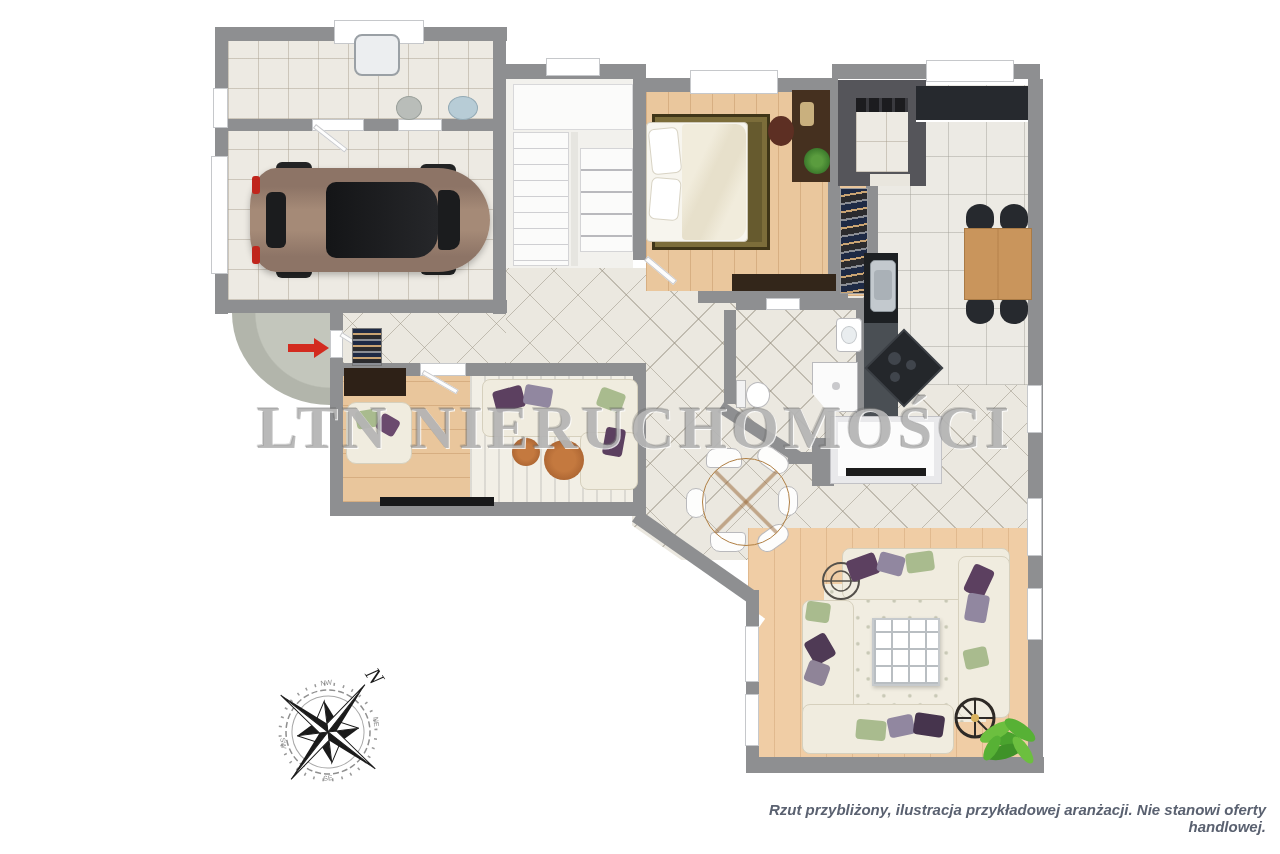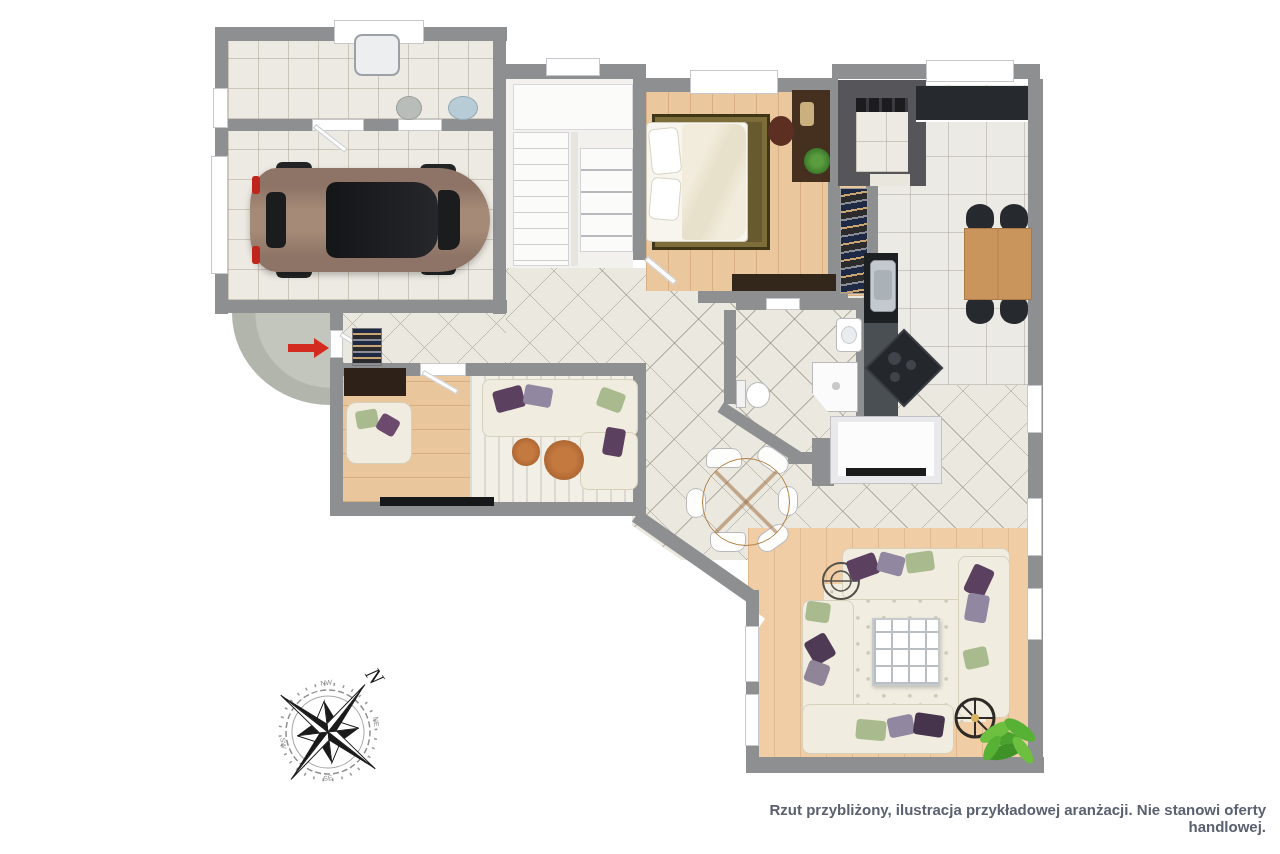--- a/index.html
+++ b/index.html
@@ -27,21 +27,21 @@
   .cover{background:#fff;z-index:6;}
   .furn{z-index:20;}
   .cream{background:#f0ecdf;border:1px solid #d6d0bd;border-radius:8px;z-index:21;}
   .pillow{border-radius:4px;z-index:23;}
   .dark{background:#2e2117;z-index:21;}
   .circle{border-radius:50%;}
   #watermark{z-index:50;font-family:"Liberation Serif",serif;font-weight:bold;
     font-size:62px;letter-spacing:4px;color:rgba(134,134,134,.55);white-space:nowrap;
     text-shadow:1px 1px 0 rgba(255,255,255,.8),-1px -1px 0 rgba(90,90,90,.25);}
   #parter{z-index:60;font-size:28px;color:#2c2c2c;text-align:right;letter-spacing:1px;}
-  #disclaimer{z-index:60;font-size:15px;font-weight:bold;color:#5a6170;text-align:right;}
+  #disclaimer{z-index:60;font-size:15px;font-weight:bold;color:#5a6170;text-align:right;font-style:italic;}
   .steps-v{background:#fbfbfa;border:1px solid #d4d4d6;z-index:21;
     background-image:repeating-linear-gradient(180deg,transparent 0 15px,#cfcfd2 15px 16px);}
 </style>
 </head>
 <body>
 
 <div id="canvas">
 
   <div class="abs tileC" style="left:506px;top:268px;width:529px;height:292px;"></div>
   <div class="abs tileC" style="left:343px;top:313px;width:163px;height:50px;"></div>
@@ -261,15 +261,16 @@
       <polygon points="130,76 76,82 70,76" fill="#1a1a1a"></polygon>
         <polygon points="130,76 76,70 70,76" fill="#fff" stroke="#1a1a1a" stroke-width="1"></polygon>
       <text x="70" y="10" font-family="Liberation Serif,serif" font-size="22" font-style="italic" fill="#1a1a1a" text-anchor="middle" transform="rotate(18 70 10)">N</text>
       <text x="40" y="40" font-size="7" fill="#8a8a8a" text-anchor="middle" transform="rotate(-45 40 40)">NW</text>
       <text x="100" y="40" font-size="7" fill="#8a8a8a" text-anchor="middle" transform="rotate(45 100 40)">NE</text>
       <text x="100" y="114" font-size="7" fill="#8a8a8a" text-anchor="middle" transform="rotate(-45 100 114)">SE</text>
       <text x="40" y="114" font-size="7" fill="#8a8a8a" text-anchor="middle" transform="rotate(45 40 114)">SW</text>
     </g>
   </svg>
 
+  <div id="watermark" class="abs" style="left:240px;top:392px;width:790px;text-align:center;">LTN NIERUCHOMOŚCI</div>
   <div id="disclaimer" class="abs" style="left:700px;top:801px;width:566px;">Rzut przybliżony, ilustracja przykładowej aranżacji. Nie stanowi oferty handlowej.</div>
 
 </div>
 
 </body></html>

